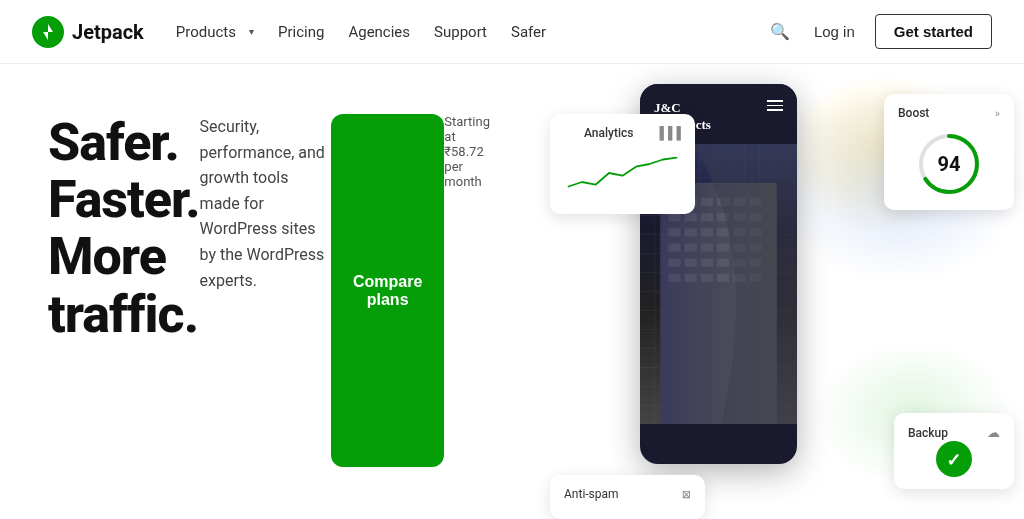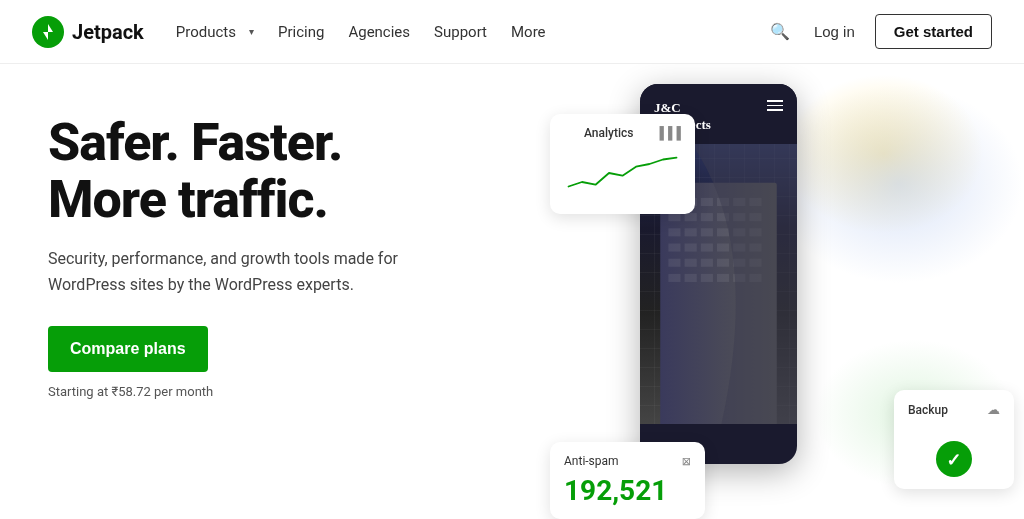--- a/index.html
+++ b/index.html
@@ -102,21 +102,21 @@
       display: flex;
       height: calc(519px - 64px);
       position: relative;
     }
 
     
     .hero-left {
       flex: 0 0 530px;
       padding: 50px 40px 40px 48px;
       display: flex;
-      flex-direction: column;
+      flex-direction: row;
       justify-content: flex-start;
       position: relative;
       z-index: 5;
     }
     .hero-headline {
       font-size: 52px;
       font-weight: 800;
       color: #111;
       line-height: 1.1;
       margin-bottom: 18px;
@@ -126,21 +126,21 @@
       font-size: 16px;
       color: #444;
       line-height: 1.6;
       max-width: 380px;
       margin-bottom: 28px;
     }
     .compare-btn {
       background: #069e08;
       color: #fff;
       border: none;
-      border-radius: 4px;
+      border-radius: 12px;
       padding: 14px 22px;
       font-size: 16px;
       font-weight: 700;
       cursor: pointer;
       width: fit-content;
       margin-bottom: 12px;
     }
     .starting-price {
       font-size: 13px;
       color: #555;
@@ -360,21 +360,21 @@
       width: 120px;
       background: #fff;
       border-radius: 10px;
       padding: 12px 14px;
       box-shadow: 0 4px 16px rgba(0,0,0,0.12);
     }
     .backup-header {
       display: flex;
       justify-content: space-between;
       align-items: center;
-      margin-bottom: 24px;
+      margin-bottom: 1px;
     }
     .backup-title {
       font-size: 12px;
       color: #333;
       font-weight: 500;
     }
     .backup-cloud-icon {
       font-size: 13px;
       color: #888;
     }
@@ -416,21 +416,21 @@
     <a class="nav-item">
       <span>Pricing</span>
     </a>
     <a class="nav-item">
       <span>Agencies</span>
     </a>
     <a class="nav-item">
       <span>Support</span>
     </a>
     <a class="nav-item">
-      <span>More</span>
+      <span>Safer</span>
     </a>
   </nav>
 
   <div class="header-right">
     <button class="search-icon-btn">🔍</button>
     <button class="login-btn">Log in</button>
     <button class="get-started-btn">Get started</button>
   </div>
 </header>
 
@@ -526,27 +526,41 @@
     <div class="analytics-card" style="left:20px; top:50px;">
       <div class="analytics-title">
         <span>Analytics</span>
         <span style="color:#888;font-size:12px;">▐▐▐</span>
       </div>
       <svg class="analytics-svg" viewBox="0 0 130 50">
         <polyline points="5,40 20,35 35,38 50,25 65,28 80,18 95,15 110,10 125,8" fill="none" stroke="#069e08" stroke-width="2" stroke-linejoin="round" stroke-linecap="round"></polyline>
       </svg>
     </div>
 
+    <div class="boost-card">
+      <div class="boost-header">
+        <span class="boost-title">Boost</span>
+        <span class="boost-chevron">»</span>
+      </div>
+      <div class="boost-circle-container">
+        <div class="boost-circle">
+          <svg viewBox="0 0 68 68">
+            <circle cx="34" cy="34" r="28" fill="none" stroke="#e0e0e0" stroke-width="4"></circle>
+            <circle cx="34" cy="34" r="28" fill="none" stroke="#069e08" stroke-width="4" stroke-dasharray="160 176" stroke-dashoffset="44" stroke-linecap="round" transform="rotate(-90 34 34)"></circle>
+          </svg>
+          <span class="boost-number">94</span>
+        </div>
+      </div>
+    </div>
 
     <div class="antispam-card" style="bottom:0px; left:20px;">
       <div class="antispam-header">
         <span class="antispam-title">Anti-spam</span>
         <span class="antispam-icon">⊠</span>
       </div>
-      <div class="antispam-number">192,521</div>
     </div>
 
     <div class="backup-card">
       <div class="backup-header">
         <span class="backup-title">Backup</span>
         <span class="backup-cloud-icon">☁</span>
       </div>
       <div class="backup-check">
         <div class="check-circle">✓</div>
       </div>

